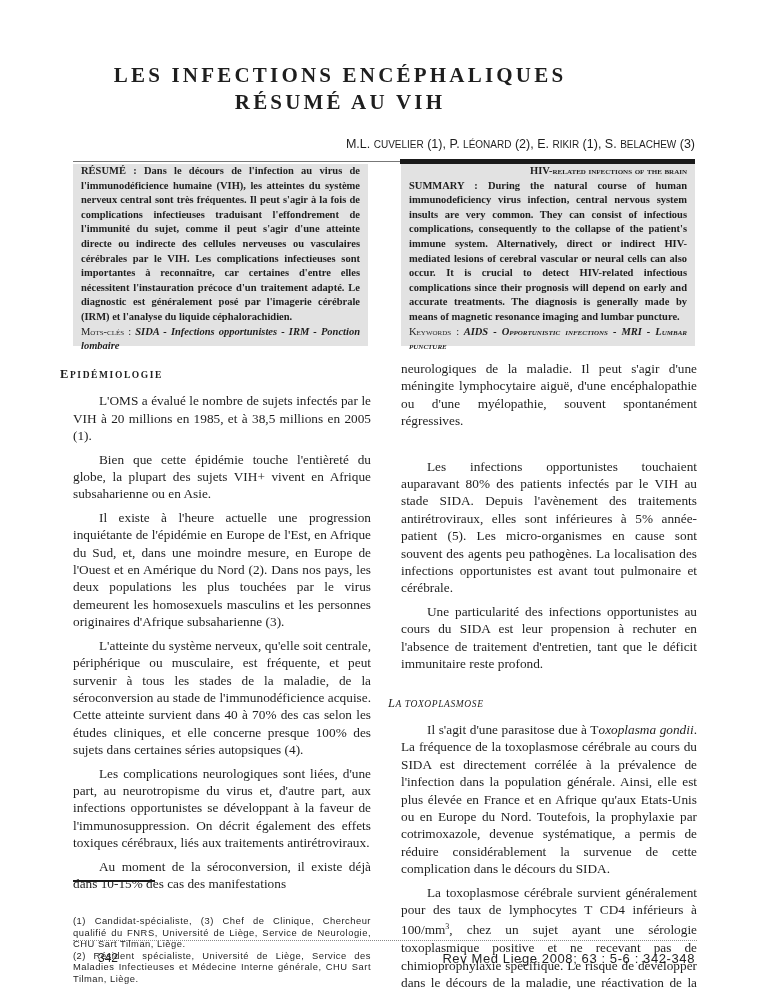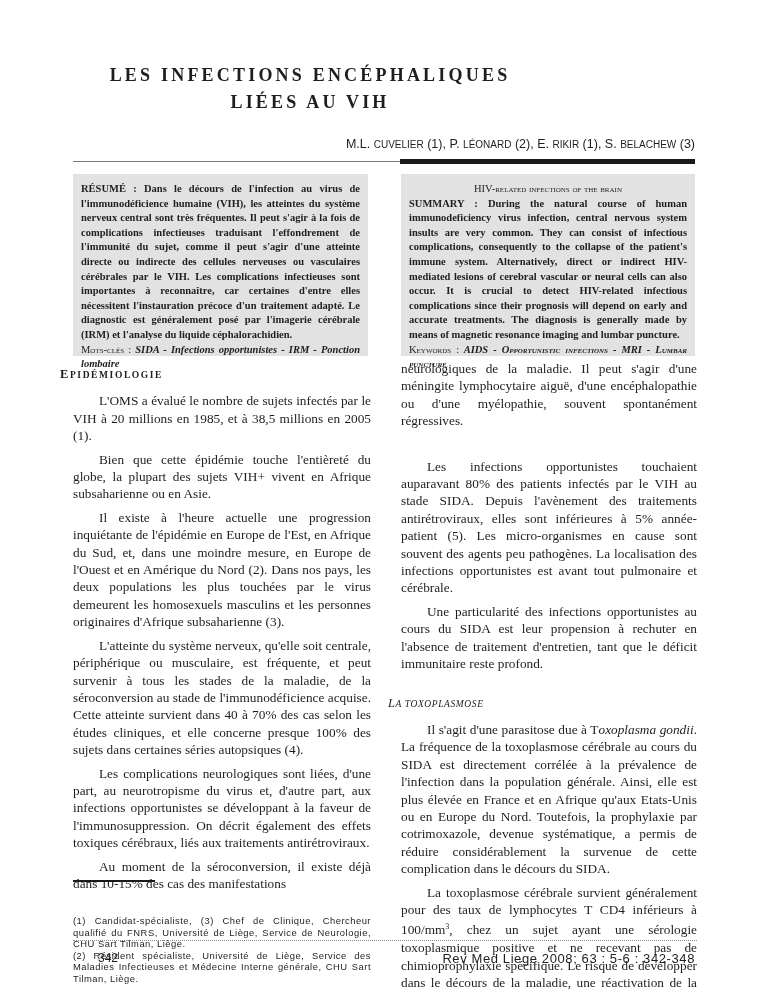--- a/index.html
+++ b/index.html
@@ -1,28 +1,28 @@
 <!DOCTYPE html>
 <html><head>
 <meta charset="utf-8">
 <style>
   html, body { margin: 0; padding: 0; background: #ffffff; }
   body { width: 768px; height: 994px; position: relative; overflow: hidden; color: #1e1e1e; }
   .title { position: absolute; left: 0; width: 620px; top: 62px; text-align: center;
-    font-family: "Liberation Serif", serif; font-weight: bold; font-size: 18px; letter-spacing: 3.2px; line-height: 27px; }
+    font-family: "Liberation Serif", serif; font-weight: bold; font-size: 21px; letter-spacing: 3.2px; line-height: 27px; padding-left: 30px; }
   .authors { position: absolute; right: 73px; top: 137px; font-family: "Liberation Sans", sans-serif; font-size: 12.5px; }
   .authors .sc { font-size: 10px; text-transform: uppercase; }
   .rule-thin { position: absolute; left: 73px; top: 161px; width: 328px; height: 1px; background: #777; }
   .rule-thick { position: absolute; left: 400px; top: 159px; width: 295px; height: 5px; background: #1a1a1a; }
-  .abstract { position: absolute; top: 174px; background: #e2e2e2; padding: 8px 8px 6px 8px; box-sizing: border-box;
+  .abstract { position: absolute; top: 164px; background: #e2e2e2; padding: 0 8px 6px 8px; box-sizing: border-box;
     font-family: "Liberation Serif", serif; font-size: 10.5px; line-height: 14.6px; text-align: justify; }
   .abstract.fr { left: 73px; width: 295px; height: 182px; }
   .abstract.en { left: 401px; width: 294px; height: 182px; }
   .abstract p { margin: 0; font-weight: bold; }
-  .abstract .heading { text-align: center; font-weight: normal; }
+  .abstract .heading { text-align: right; font-weight: bold; }
   .abstract .kw-label { font-weight: normal; }
   .abstract .kw { font-style: italic; font-weight: bold; }
   .smcaps { font-variant: small-caps; }
   .col { position: absolute; font-family: "Liberation Serif", serif; font-size: 13.3px; line-height: 17.4px; text-align: justify; }
   .col.left { left: 73px; width: 298px; top: 366px; }
   .col.right { left: 401px; width: 296px; top: 360px; }
   .col p { margin: 0 0 6px 0; text-indent: 26px; }
   .col p.cont { text-indent: 0; }
   .sec-head { font-weight: bold; font-size: 9.5px; letter-spacing: 1.6px; margin: 0 0 8px -13px; text-transform: uppercase; }
   .sec-head .cap { font-size: 12.5px; }
@@ -34,21 +34,21 @@
   .footnotes p { margin: 0; }
   .dots { position: absolute; left: 73px; top: 940px; width: 624px; border-top: 1px dotted #888; }
   .page-num { position: absolute; left: 73px; top: 951px; font-family: "Liberation Sans", sans-serif; font-size: 12px; margin-left: 25px; }
   .journal { position: absolute; right: 73px; top: 951px; font-family: "Liberation Sans", sans-serif; font-size: 13px; letter-spacing: 0.6px; }
 </style>
 </head>
 <body>
 
 <div class="title">
   <div>LES INFECTIONS ENCÉPHALIQUES</div>
-  <div>LIÉES AU VIH</div>
+  <div>RÉSUMÉ AU VIH</div>
 </div>
 
 <div class="authors">
   <span>M.L. </span><span class="sc">Cuvelier</span><span> (1), </span><span>P. </span><span class="sc">Léonard</span><span> (2), </span><span>E. </span><span class="sc">Rikir</span><span> (1), </span><span>S. </span><span class="sc">Belachew</span><span> (3)</span>
 </div>
 
 <div class="rule-thin"></div>
 <div class="rule-thick"></div>
 
 <div class="abstract fr">

